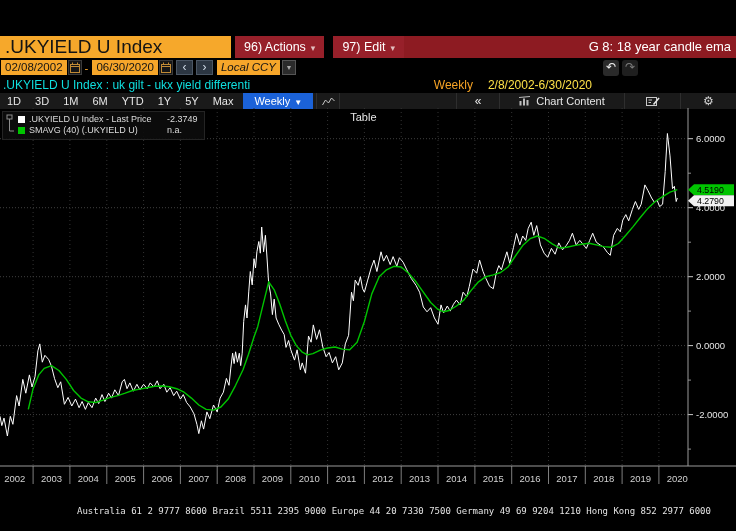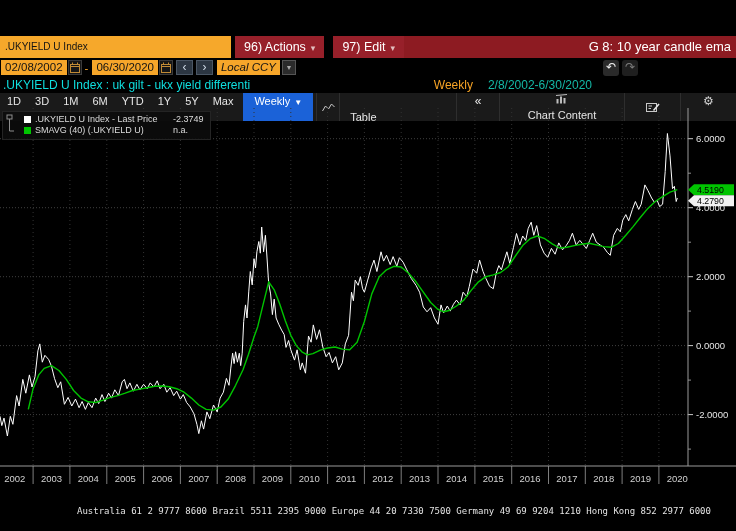--- a/index.html
+++ b/index.html
@@ -1,78 +1,78 @@
 <!DOCTYPE html>
 <html><head>
 <meta charset="utf-8">
 <style>
   html,body{margin:0;padding:0;background:#000;}
   .screen{position:relative;width:736px;height:531px;background:#000;overflow:hidden;
           font-family:"Liberation Sans",sans-serif;-webkit-font-smoothing:antialiased;}
   
   .titlebar{position:absolute;left:0;top:36px;width:736px;height:22px;display:flex;align-items:stretch;background:#000;}
-  .security{width:226px;background:#F6A82B;color:#141414;font-size:10px;line-height:22px;padding-left:5px;white-space:nowrap;overflow:hidden;}
+  .security{width:226px;background:#F6A82B;color:#141414;font-size:19px;line-height:22px;padding-left:5px;white-space:nowrap;overflow:hidden;}
   .tb-gap1{width:4px;background:#000;}
   .tb-gap2{width:9px;background:#000;}
   .tb-btn{background:#97202A;color:#fff;font-size:12.5px;line-height:22px;padding:0 9px;white-space:nowrap;}
   .tb-btn .caret{font-size:9px;color:#e2bdbd;margin-left:5px;}
   .tb-rest{flex:1;background:#8D1B22;color:#fff;font-size:13px;line-height:22px;text-align:right;padding-right:5px;white-space:nowrap;}
   
   .daterow{position:absolute;left:0;top:58px;width:644px;height:19px;display:flex;align-items:center;font-size:11.5px;}
   .datebox{background:#F6A62A;color:#141414;height:15px;line-height:15px;padding:0 4px;margin-left:1px;}
   .calbtn{width:14px;height:15px;background:#161616;border:1px solid #3a3a3a;box-sizing:border-box;display:flex;align-items:center;justify-content:center;margin-left:1px;}
   .dash{color:#F6A62A;padding:0 3px;}
   .navbtn{width:17px;height:15px;box-sizing:border-box;background:#2C3642;border:1px solid #4a5664;color:#cfdae6;text-align:center;line-height:12px;font-size:12px;margin-left:3px;}
   .ddbtn{width:14px;height:15px;box-sizing:border-box;background:#2b2b2b;border:1px solid #555;color:#a8a8a8;font-size:7px;text-align:center;line-height:13px;margin-left:2px;}
   .dr-spacer{flex:1;}
   .histbtn{width:16px;height:16px;border-radius:3px;text-align:center;line-height:15px;font-size:12px;margin-right:3px;}
   .undo{background:#2a2a2a;color:#efefef;}
   .redo{background:#1f1f1f;color:#7d7d7d;margin-right:6px;}
   
   .descrow{position:absolute;left:0;top:77px;width:597px;height:16px;display:flex;align-items:center;font-size:12px;}
   .desc{color:#0FDFDF;padding-left:3px;white-space:nowrap;}
   .freq{color:#F7A325;margin-right:15px;}
-  .range{color:#14b8a6;padding-right:5px;}
-  
-  .toolbar{position:absolute;left:0;top:93px;width:736px;height:28px;background:#1A1A1A;display:flex;align-items:stretch;font-size:11px;color:#E6E6E6;}
+  .range{color:#fde047;padding-right:5px;}
+  
+  .toolbar{position:absolute;left:0;top:93px;width:736px;height:16px;background:#1A1A1A;display:flex;align-items:stretch;font-size:11px;color:#E6E6E6;}
   .tbtn{padding:0 7px;line-height:16px;white-space:nowrap;}
   .freqbtn{background:#1B62D8;color:#fff;padding:0 11px;line-height:16px;margin-left:3px;}
   .freqbtn .caret{font-size:8px;margin-left:4px;}
   .iconbtn{width:22px;display:flex;align-items:center;justify-content:center;border-left:1px solid #2e2e2e;border-right:1px solid #2e2e2e;margin-left:3px;}
   .tablebtn{padding:16px 10px;line-height:16px;}
   .tool-spacer{flex:1;}
   .rgrp{display:flex;align-items:stretch;border-left:1px solid #2e2e2e;}
   .collapse{width:42px;text-align:center;line-height:16px;font-size:12px;border-right:1px solid #2e2e2e;}
-  .ccbtn{width:124px;display:flex;align-items:center;justify-content:center;gap:5px;border-right:1px solid #2e2e2e;flex-direction:column;}
+  .ccbtn{width:124px;display:flex;align-items:center;justify-content:center;gap:5px;border-right:1px solid #2e2e2e;}
   .annot{width:55px;display:flex;align-items:center;justify-content:center;border-right:1px solid #2e2e2e;}
   .gearbtn{width:55px;text-align:center;line-height:16px;font-size:12px;color:#cfcfcf;}
   
   .chartwrap{position:absolute;left:0;top:108px;width:736px;height:380px;}
-  .legend{position:absolute;left:2px;top:3px;display:flex;gap:9px;background:rgba(12,12,12,0.9);border:1px solid #242424;padding:2px 6px 3px 3px;align-items:flex-end;}
+  .legend{position:absolute;left:2px;top:3px;display:flex;gap:3px;background:rgba(12,12,12,0.9);border:1px solid #242424;padding:2px 6px 3px 3px;align-items:flex-end;}
   .legrows{display:flex;flex-direction:column;}
   .legrow{display:flex;align-items:center;font-size:9px;line-height:11px;color:#DCDCDC;white-space:nowrap;}
   .swatch{width:7px;height:7px;margin-right:4px;display:inline-block;}
   .leglabel{width:138px;}
   .legvalue{}
   
   .footer{position:absolute;left:0;top:489px;width:736px;font-family:"DejaVu Sans Mono",monospace;font-size:9px;line-height:9px;color:#E3E3E3;white-space:pre;}
   .fl1,.fl2{margin-left:77px;}
 </style>
 </head>
 <body>
 
 <div class="screen">
 
   <div class="titlebar">
     <div class="security">.UKYIELD U Index</div>
     <div class="tb-gap1"></div>
     <div class="tb-btn"><span>96) Actions</span><span class="caret">▾</span></div>
     <div class="tb-gap2"></div>
     <div class="tb-btn"><span>97) Edit</span><span class="caret">▾</span></div>
-    <div class="tb-rest">G 8: 10 year candle ema</div>
+    <div class="tb-rest">G 8: 18 year candle ema</div>
   </div>
 
   <div class="daterow">
     <div class="datebox">02/08/2002</div>
     <div class="calbtn">
       <svg width="10" height="11" viewBox="0 0 10 11">
         <rect x="0.5" y="2.5" width="9" height="8" fill="none" stroke="#c08a35"></rect>
         <line x1="2.5" y1="0.5" x2="2.5" y2="3" stroke="#c08a35"></line>
         <line x1="7.5" y1="0.5" x2="7.5" y2="3" stroke="#c08a35"></line>
         <line x1="0.5" y1="4.5" x2="9.5" y2="4.5" stroke="#c08a35"></line>

